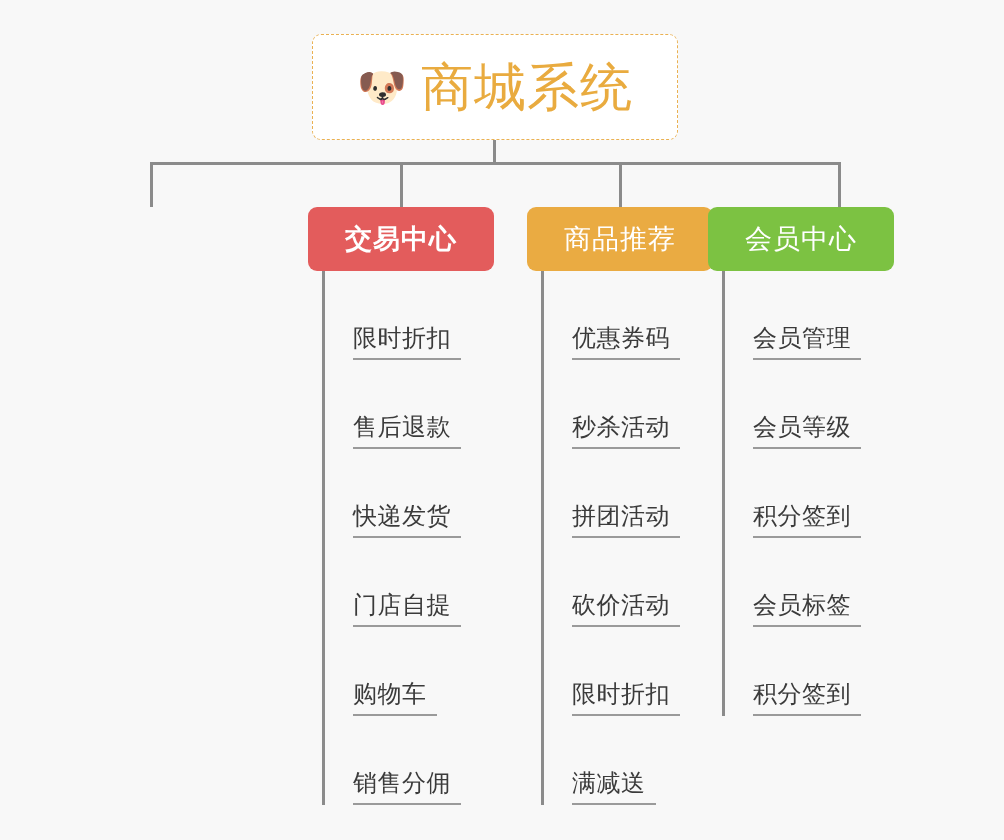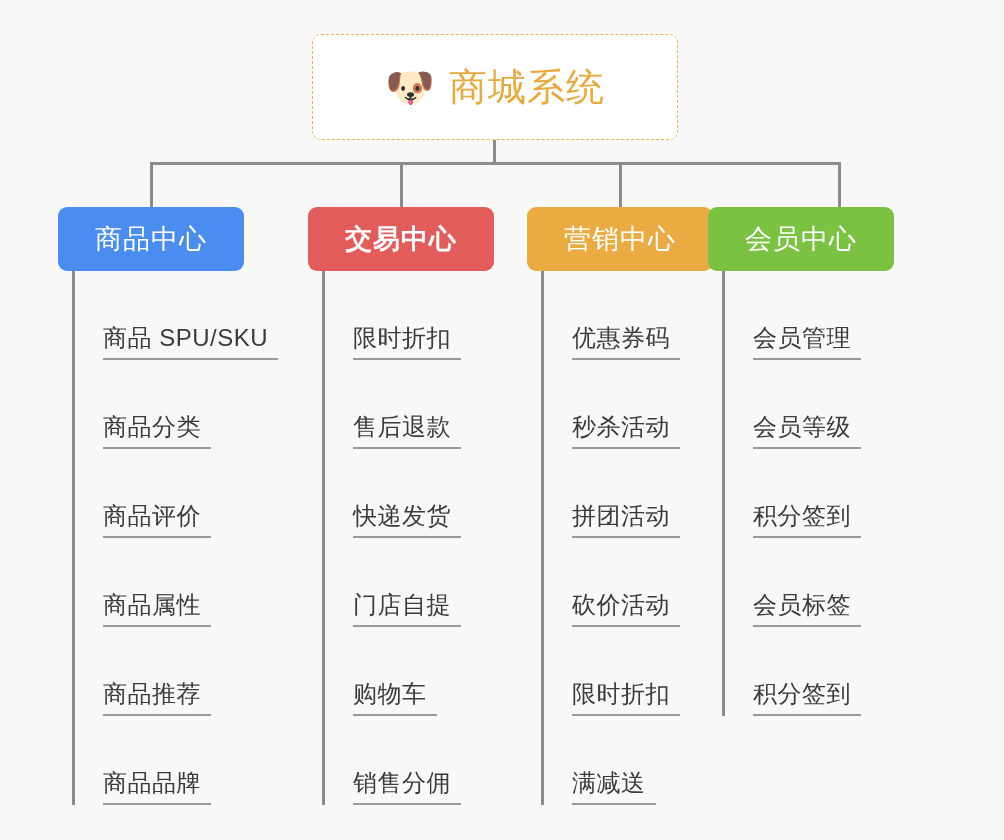--- a/index.html
+++ b/index.html
@@ -39,21 +39,21 @@
     display: flex;
     align-items: center;
     gap: 14px;
   }
   .root-emoji {
     font-size: 40px;
     line-height: 1;
     display: block;
   }
   .root-title {
-    font-size: 38px;
+    font-size: 52px;
     color: #e9ab3f;
     letter-spacing: 1px;
     line-height: 1;
     white-space: nowrap;
   }
 
   
   .conn {
     position: absolute;
     background: #8b8b8b;
@@ -138,45 +138,20 @@
     </div>
   </div>
 
   <div class="conn conn-root-stem"></div>
   <div class="conn conn-bus"></div>
   <div class="conn conn-drop" style="left:150px;"></div>
   <div class="conn conn-drop" style="left:400px;"></div>
   <div class="conn conn-drop" style="left:619px;"></div>
   <div class="conn conn-drop" style="left:838px;"></div>
 
-  <div class="column" style="left:58px;">
-    <div class="cat-box" style="background:#4a8cf0;">
-      <span class="cat-label">商品中心</span>
-    </div>
-    <div class="items">
-      <div class="item">
-          <span class="item-label">商品 SPU/SKU</span>
-        </div>
-      <div class="item">
-          <span class="item-label">商品分类</span>
-        </div>
-      <div class="item">
-          <span class="item-label">商品评价</span>
-        </div>
-      <div class="item">
-          <span class="item-label">商品属性</span>
-        </div>
-      <div class="item">
-          <span class="item-label">商品推荐</span>
-        </div>
-      <div class="item">
-          <span class="item-label">商品品牌</span>
-        </div>
-    </div>
-  </div>
 
   <div class="column" style="left:308px;">
     <div class="cat-box" style="background:#e35c5c;font-weight:bold;">
       <span class="cat-label">交易中心</span>
     </div>
     <div class="items">
       <div class="item">
           <span class="item-label">限时折扣</span>
         </div>
       <div class="item">
@@ -192,21 +167,21 @@
           <span class="item-label">购物车</span>
         </div>
       <div class="item">
           <span class="item-label">销售分佣</span>
         </div>
     </div>
   </div>
 
   <div class="column" style="left:527px;">
     <div class="cat-box" style="background:#eaab42;">
-      <span class="cat-label">营销中心</span>
+      <span class="cat-label">商品推荐</span>
     </div>
     <div class="items">
       <div class="item">
           <span class="item-label">优惠券码</span>
         </div>
       <div class="item">
           <span class="item-label">秒杀活动</span>
         </div>
       <div class="item">
           <span class="item-label">拼团活动</span>

